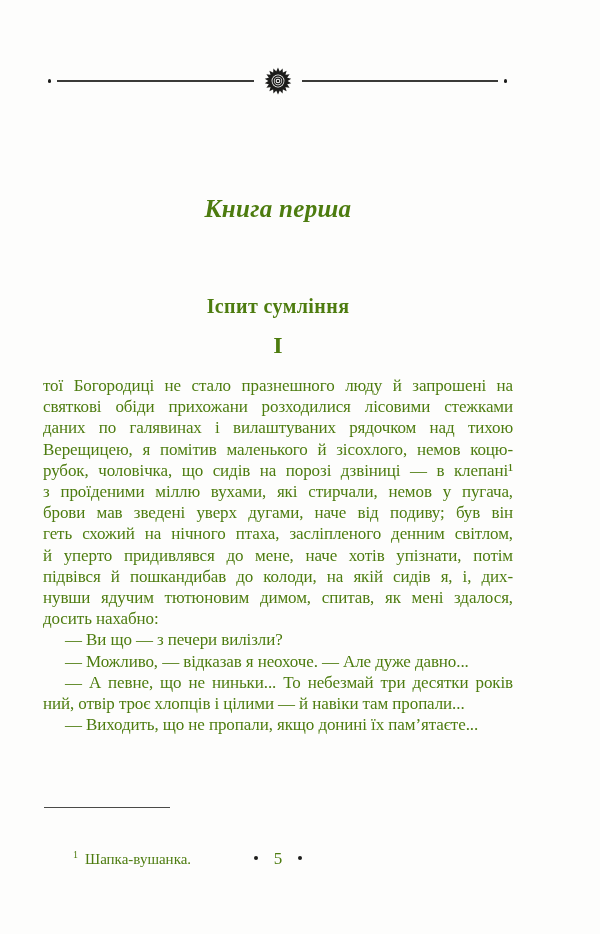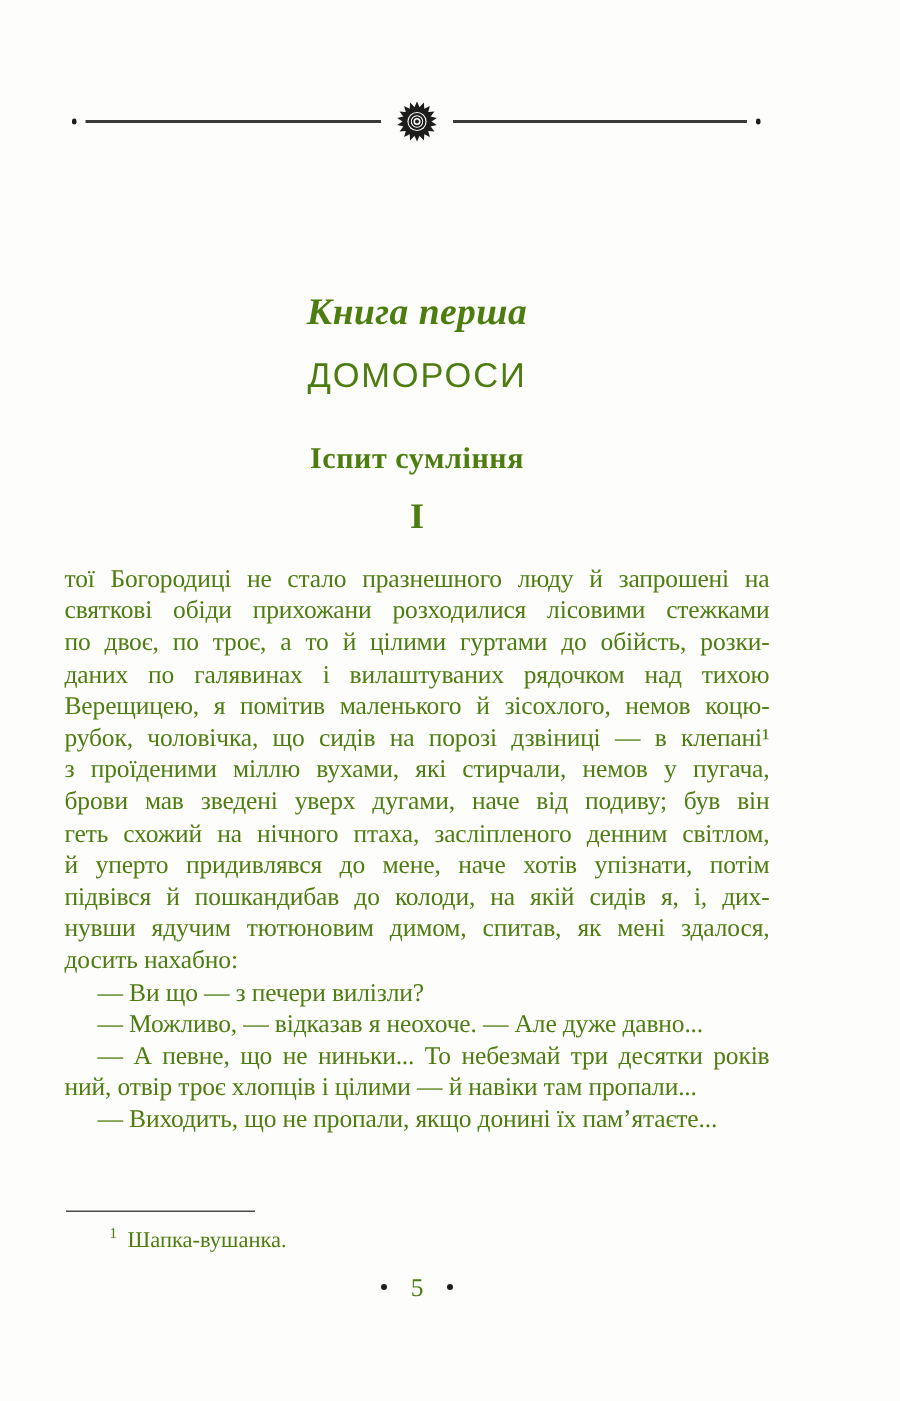--- a/index.html
+++ b/index.html
@@ -104,21 +104,21 @@
   }
   .footnote {
     position: absolute;
     left: 43px;
     top: 813px;
     width: 470px;
     font-size: 15px;
     line-height: 19px;
     padding-left: 0;
   }
-  .footnote .fn-inner { padding-left: 30px; display: block; }
+  .footnote .fn-inner { padding-left: 30px; display: block; margin-top: 32px; }
   .footnote sup {
     font-size: 10px;
     vertical-align: super;
     margin-right: 7px;
   }
 
   
   .footer {
     position: absolute;
     left: 43px;
@@ -174,30 +174,28 @@
         <circle r="2.9" fill="none" stroke="#1d1d1b" stroke-width="1.1"></circle>
         <circle r="1.3" fill="#1d1d1b"></circle>
       </svg>
     </span>
     <span class="rule"></span>
     <span class="end-dot"></span>
   </div>
 
   <div class="centerband book-title">Книга перша</div>
 
-  <div class="centerband part-title">ДОМОРОСИ</div>
 
   <div class="centerband chapter-title">Іспит сумління</div>
 
   <div class="centerband section-number">I</div>
 
   <div class="body-text">
       <div class="line">тої Богородиці не стало празнешного люду й запрошені на</div>
       <div class="line">святкові обіди прихожани розходилися лісовими стежками</div>
-      <div class="line">по двоє, по троє, а то й цілими гуртами до обійсть, розки-</div>
       <div class="line">даних по галявинах і вилаштуваних рядочком над тихою</div>
       <div class="line">Верещицею, я помітив маленького й зісохлого, немов коцю-</div>
       <div class="line">рубок, чоловічка, що сидів на порозі дзвіниці — в клепані¹</div>
       <div class="line">з проїденими міллю вухами, які стирчали, немов у пугача,</div>
       <div class="line">брови мав зведені уверх дугами, наче від подиву; був він</div>
       <div class="line">геть схожий на нічного птаха, засліпленого денним світлом,</div>
       <div class="line">й уперто придивлявся до мене, наче хотів упізнати, потім</div>
       <div class="line">підвівся й пошкандибав до колоди, на якій сидів я, і, дих-</div>
       <div class="line">нувши ядучим тютюновим димом, спитав, як мені здалося,</div>
       <div class="line last">досить нахабно:</div>

